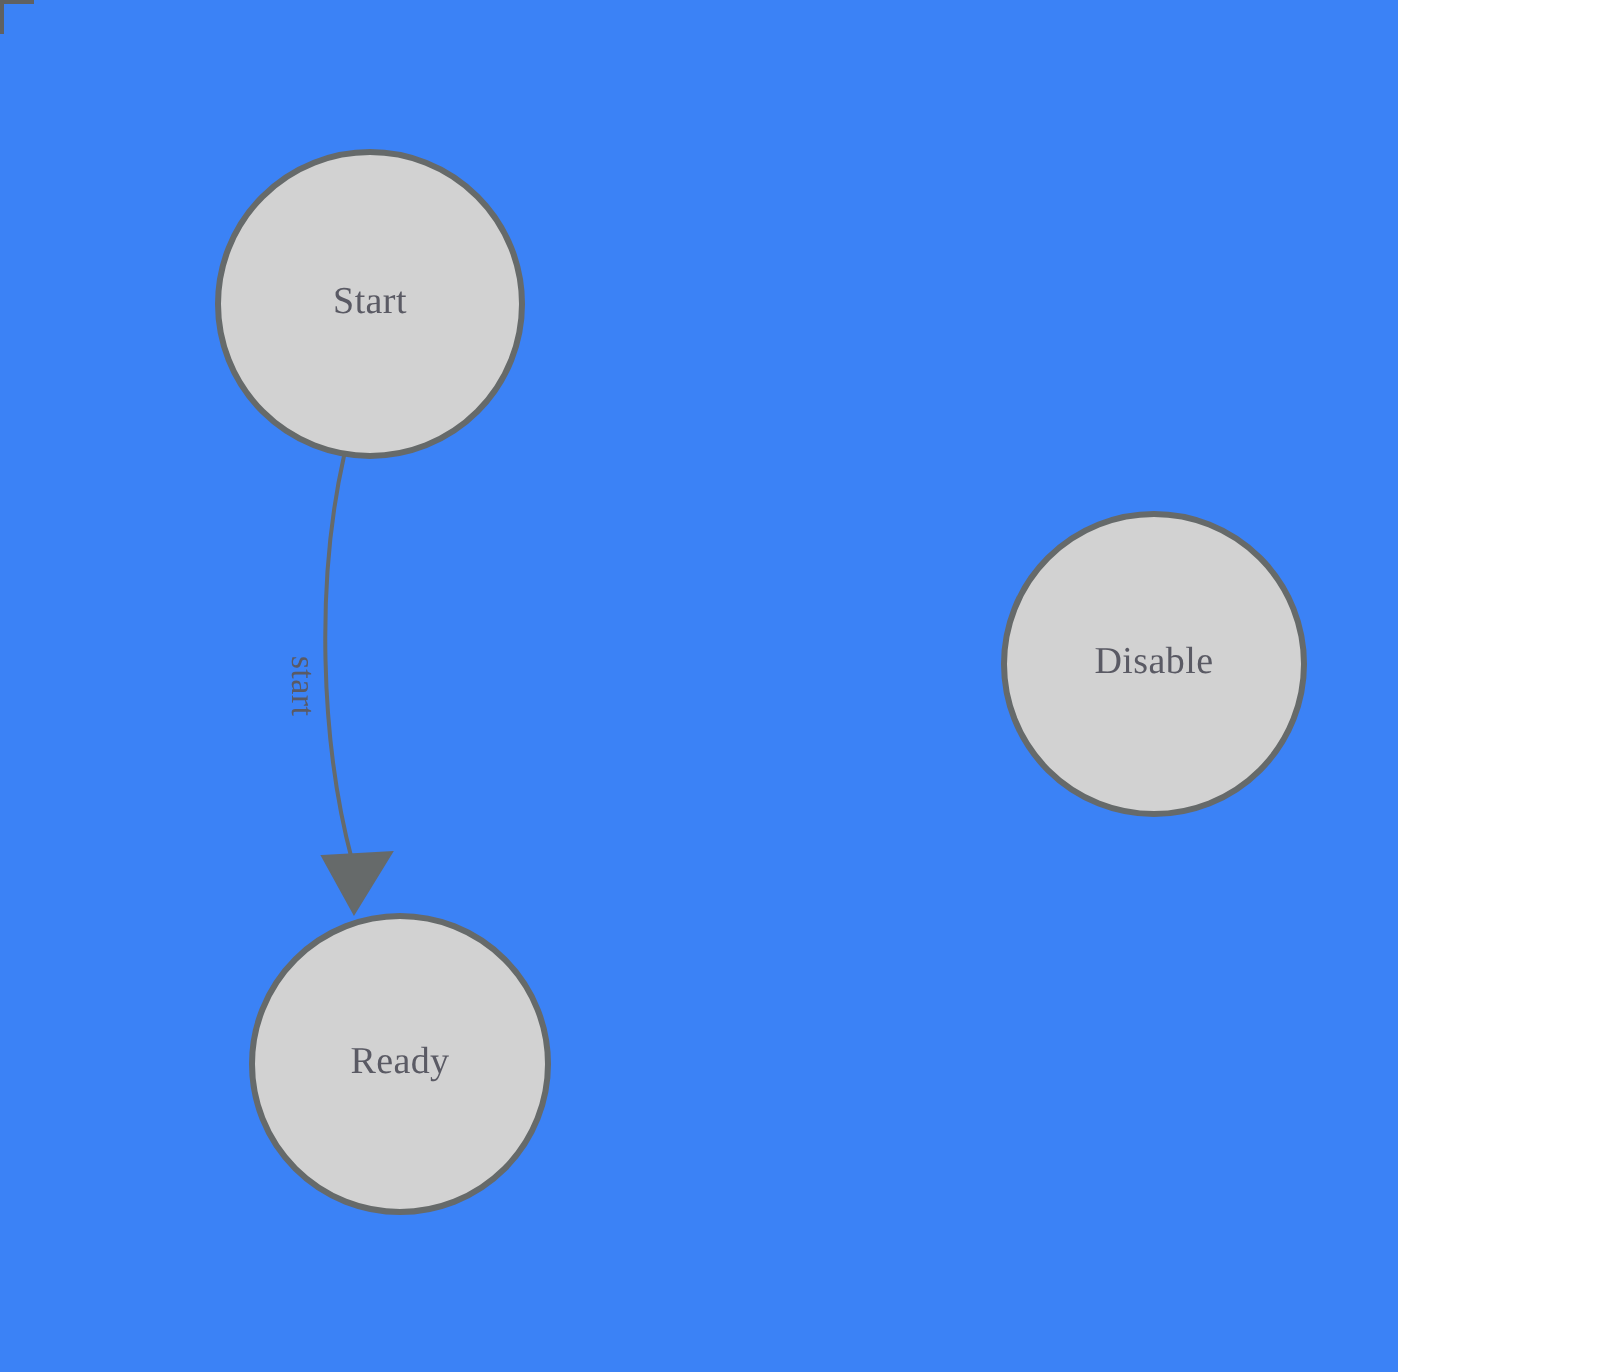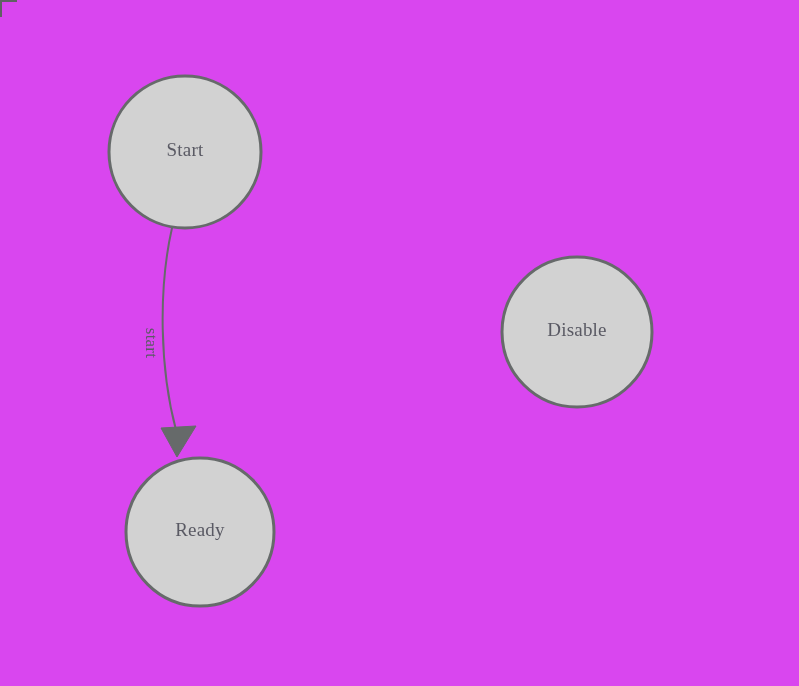--- a/index.html
+++ b/index.html
@@ -9,23 +9,23 @@
     background: #ffffff;
   }
   body {
     width: 799px;
     height: 686px;
     overflow: hidden;
     font-family: "Liberation Serif", "DejaVu Serif", serif;
   }
   #diagram-canvas {
     position: relative;
-    width: 799px;
+    width: 699px;
     height: 686px;
-    background: #d946ef;
+    background: #3b82f6;
     text-align: right;
   }
   #diagram-svg {
     position: absolute;
     top: 0;
     left: 0;
     width: 799px;
     height: 686px;
     display: block;
   }

